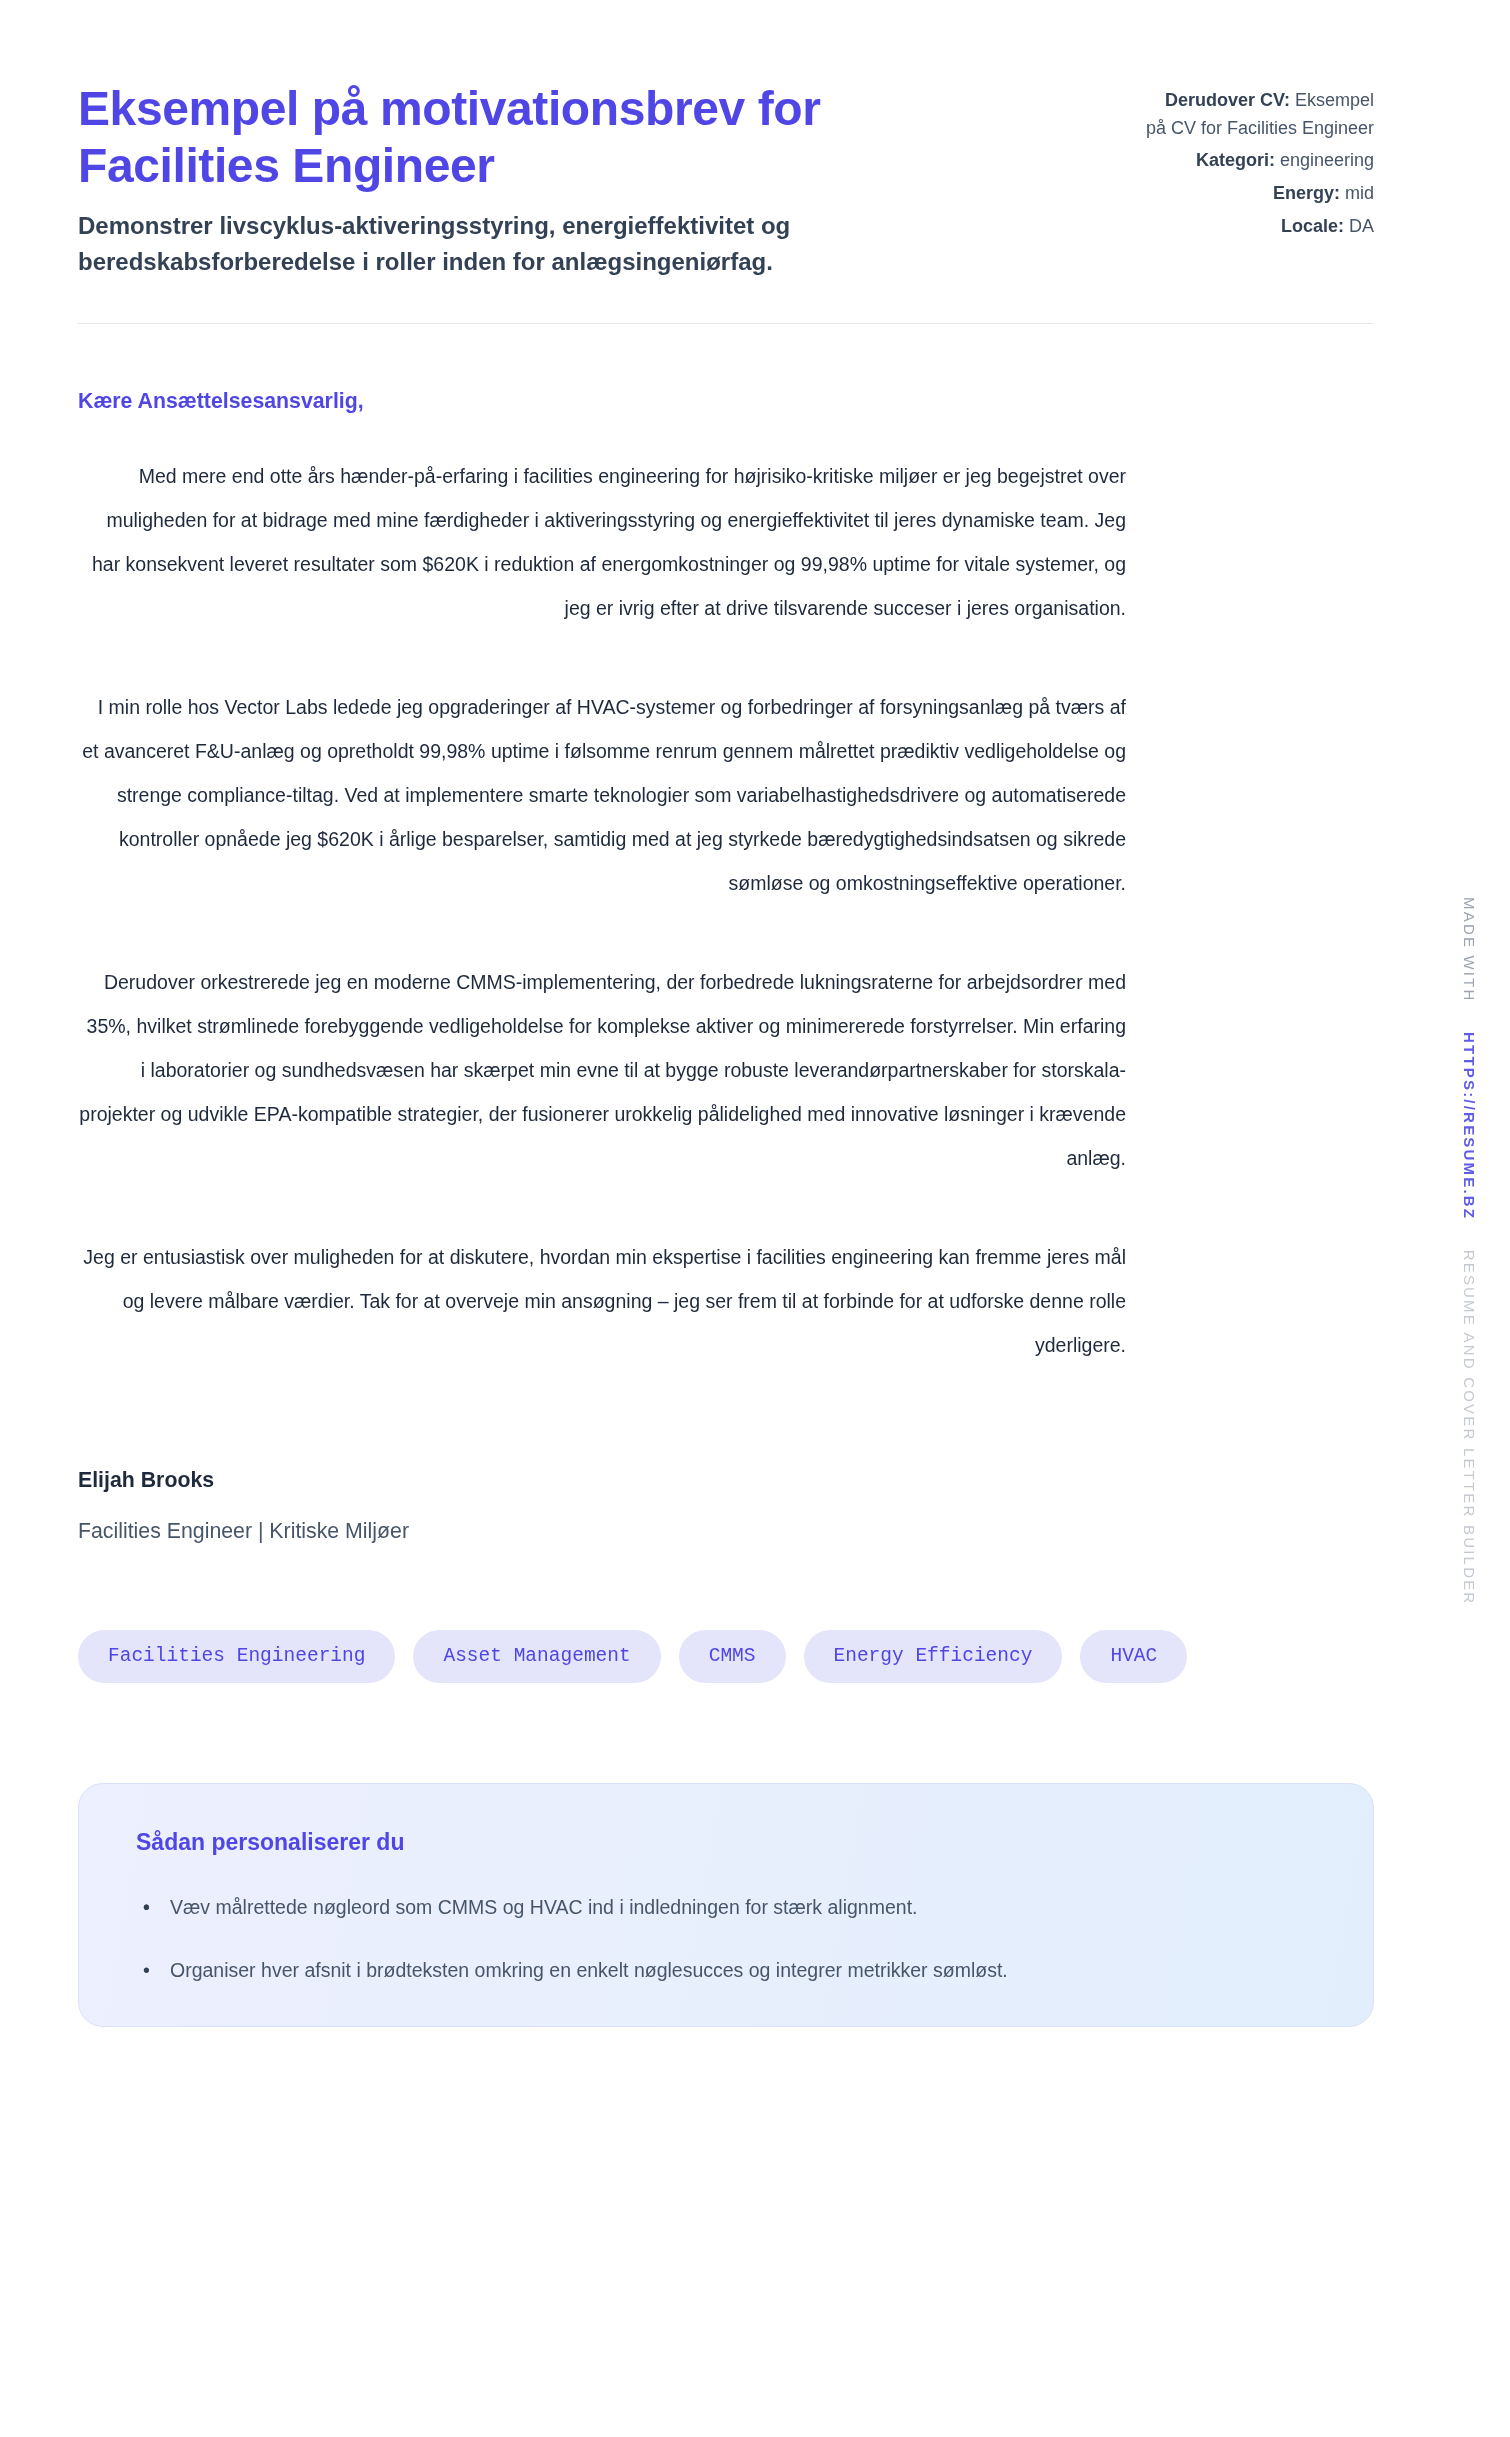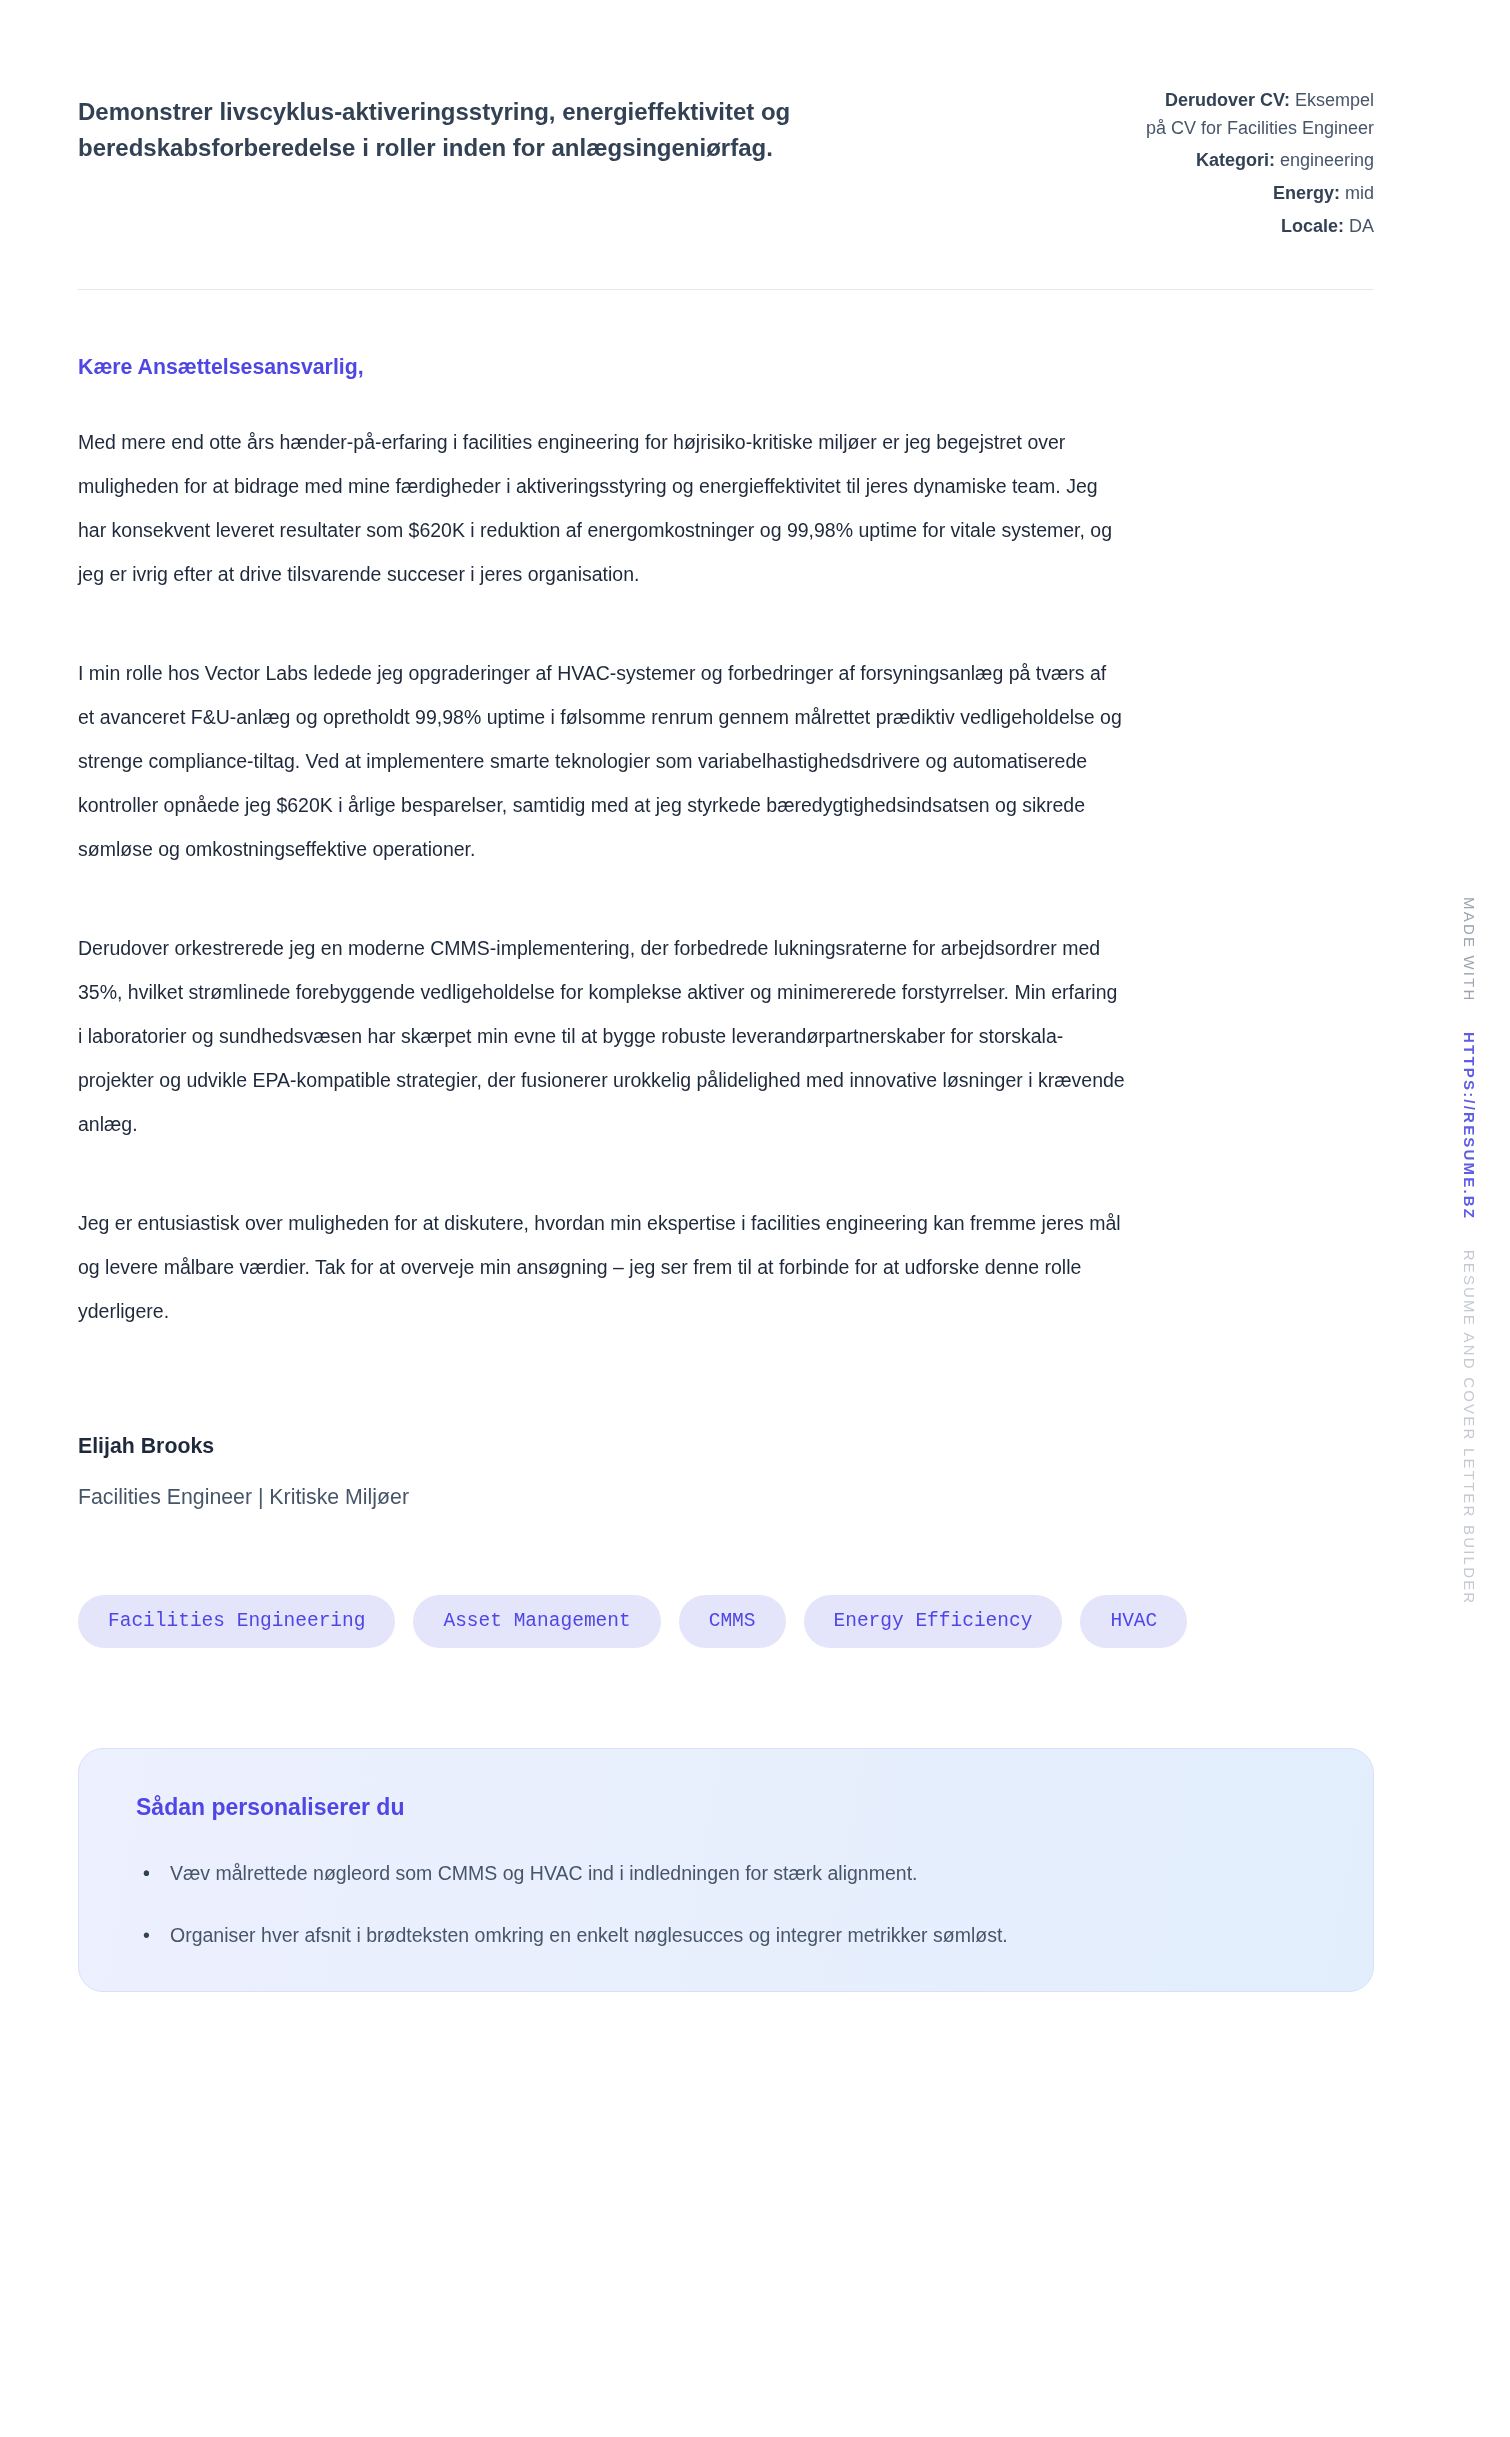--- a/index.html
+++ b/index.html
@@ -82,20 +82,21 @@
     line-height: 27px;
     font-weight: bold;
     color: var(--accent);
   }
   .para {
     margin: 55px 0 0;
     font-size: 19.5px;
     line-height: 44px;
     color: var(--body-text);
     max-width: 1048px;
+    text-align: right;
   }
   .para.first { margin-top: 39px; }
   .sig-name {
     margin: 100px 0 0;
     font-size: 21.3px;
     line-height: 27px;
     font-weight: bold;
     color: var(--body-text);
   }
   .sig-role {
@@ -170,20 +171,21 @@
   .wm-link { color: var(--wm-link); font-weight: bold; margin: 23px 0; }
   .wm-suffix { color: var(--wm-light); }
 </style>
 </head>
 <body>
 
 <div class="content">
 
   <div class="header">
     <div class="header-left">
+      <h1 class="page-title">Eksempel på motivationsbrev for Facilities Engineer</h1>
       <p class="page-subtitle">Demonstrer livscyklus-aktiveringsstyring, energieffektivitet og beredskabsforberedelse i roller inden for anlægsingeniørfag.</p>
     </div>
     <div class="header-meta">
       <div class="meta-row">
         <span class="meta-label">Derudover CV:</span>
         <span class="meta-value">Eksempel på CV for Facilities Engineer</span>
       </div>
       <div class="meta-row">
         <span class="meta-label">Kategori:</span>
         <span class="meta-value">engineering</span>

